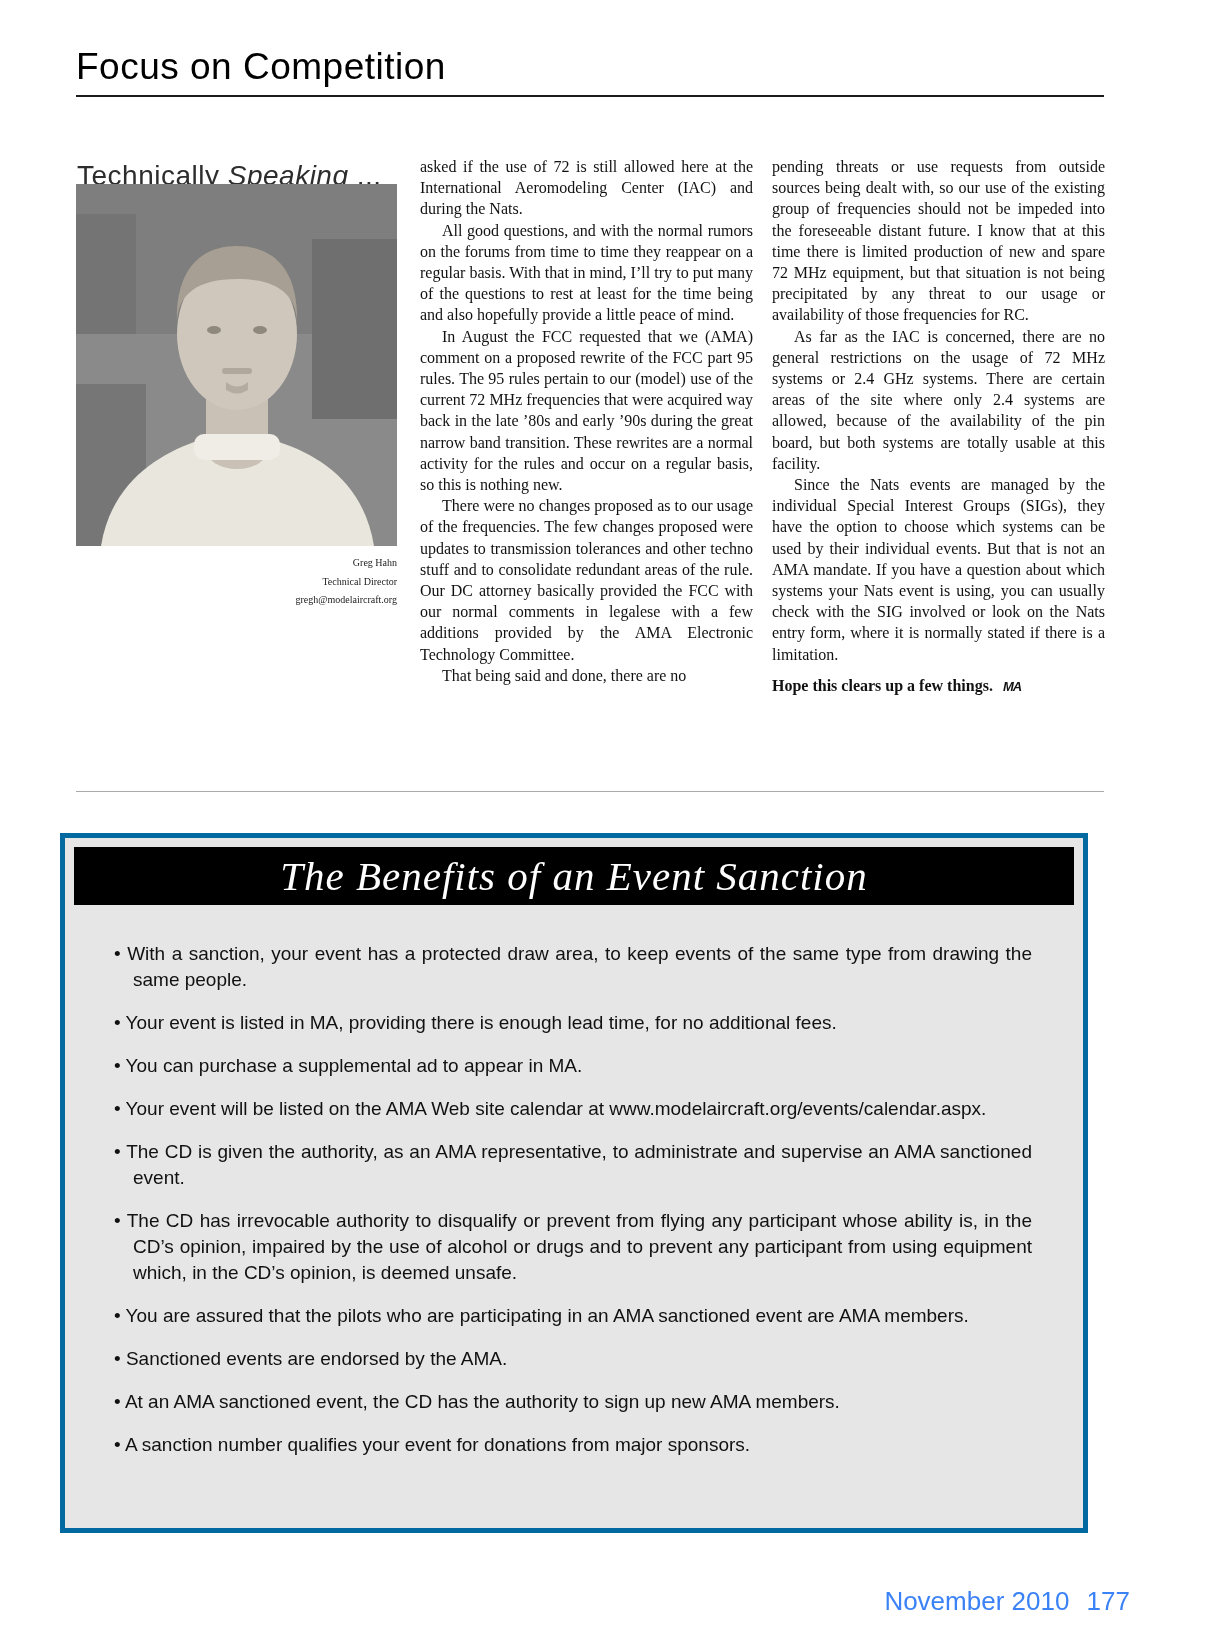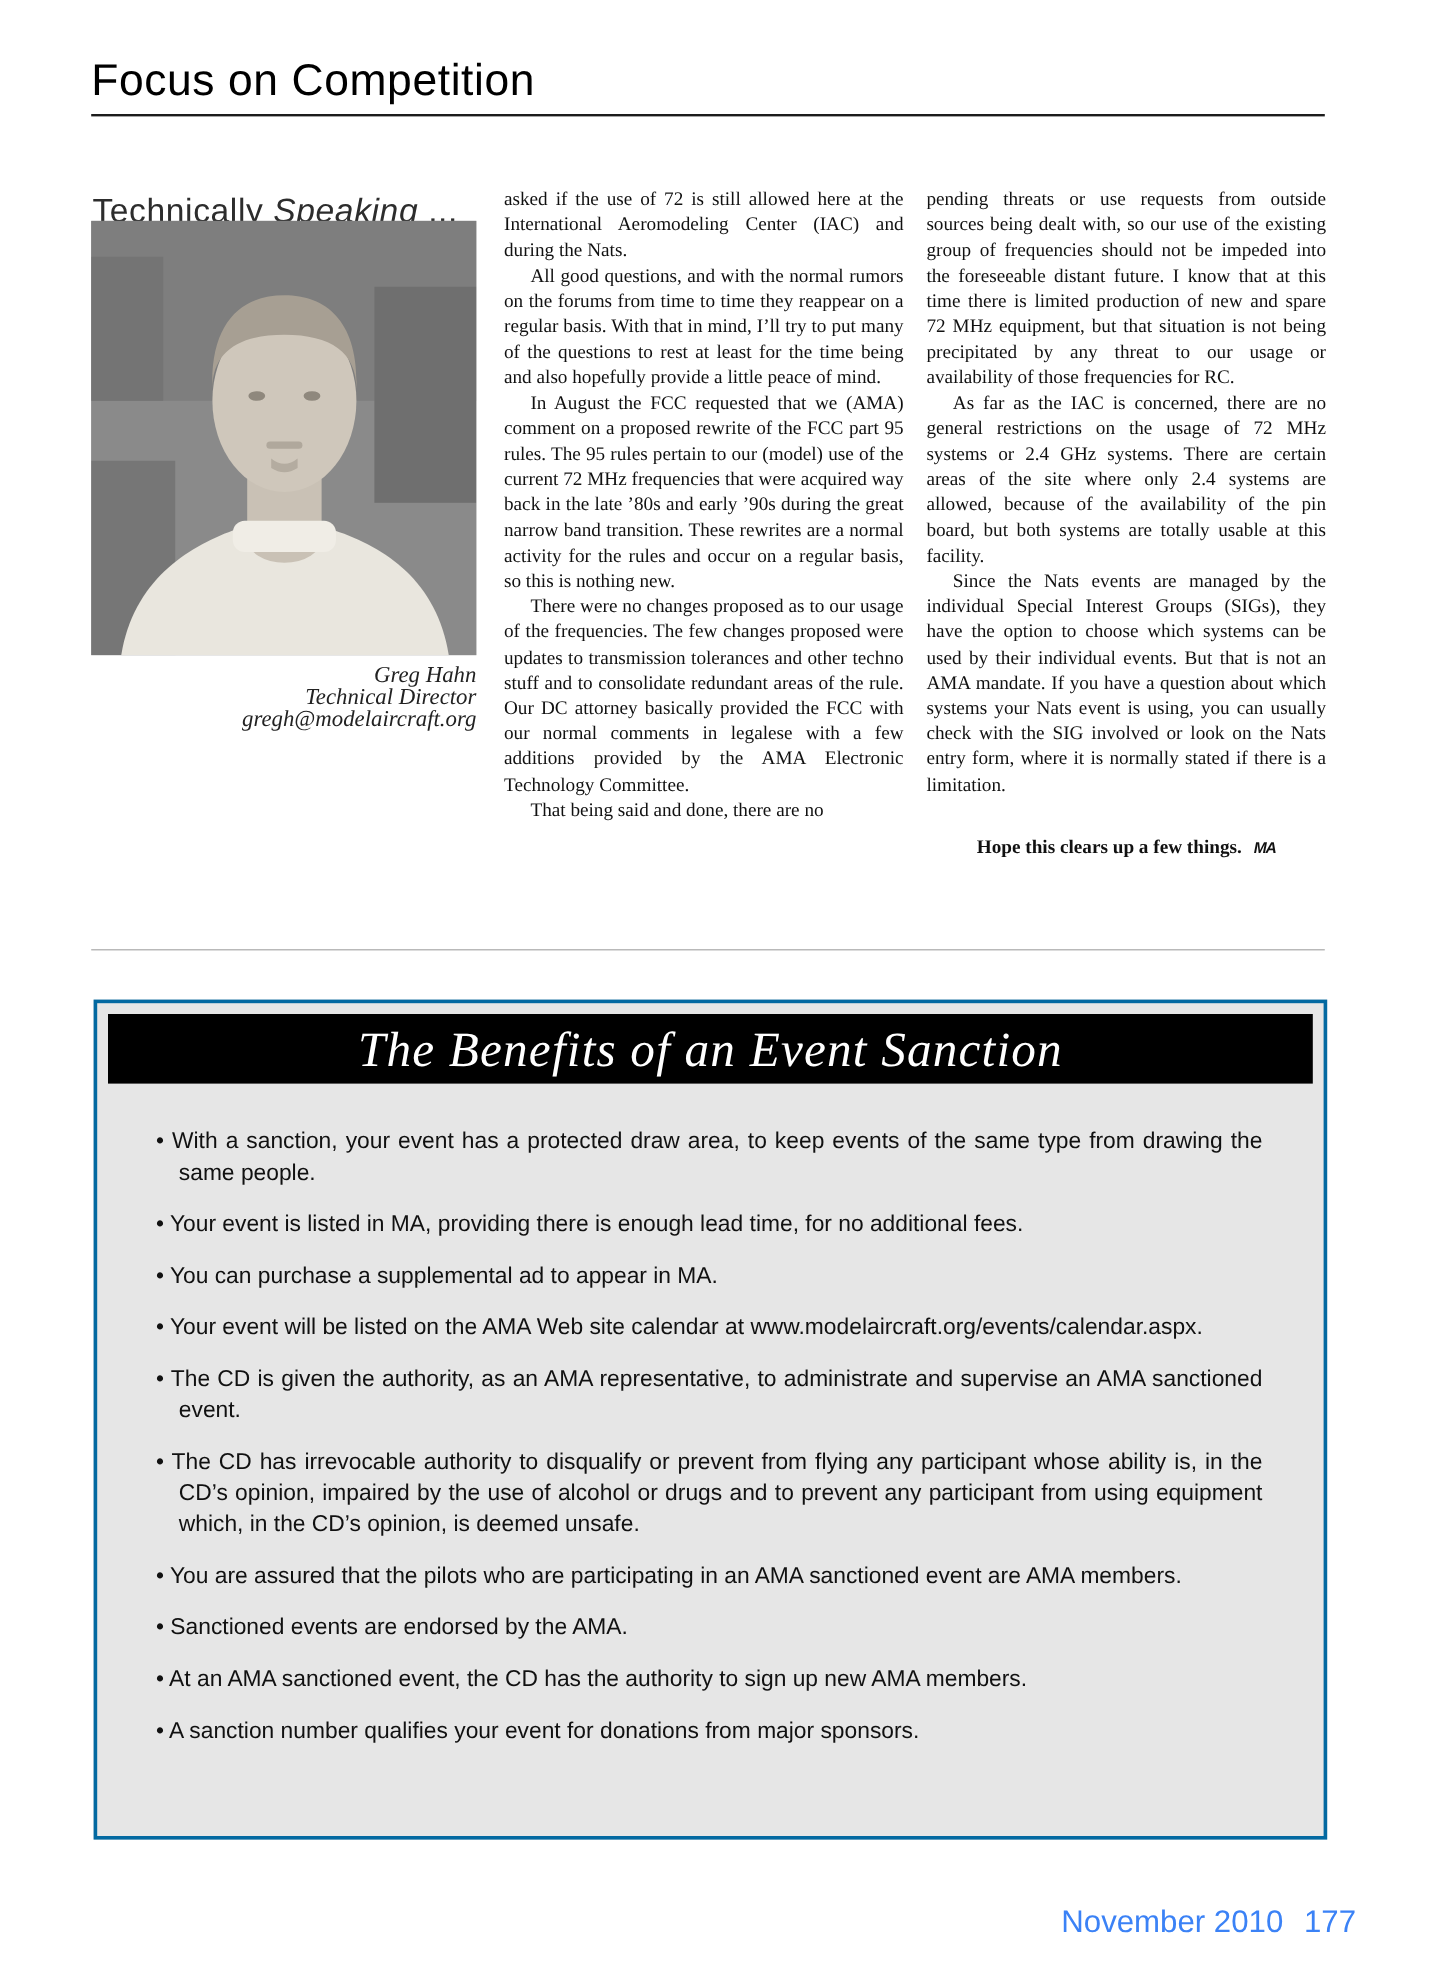--- a/index.html
+++ b/index.html
@@ -31,50 +31,50 @@
 
   
   .photo {
     position:absolute; left:76px; top:184px; width:321px; height:362px;
     background:#8a8a8a; overflow:hidden;
   }
 
   
   .caption {
     position:absolute; left:76px; top:554px; width:321px;
-    text-align:right; font-style:italic;
-    font-size:19px; line-height:18.5px; color:#222;
+    text-align:right; 
+    font-size:10px; line-height:18.5px; color:#222;
   }
 
   
   .col {
     position:absolute; width:333px;
     font-size:16px; line-height:21.2px; text-align:justify; color:#111;
   }
   .col p.indent { text-indent:22px; }
   .col-left  { left:76px;  top:643px; }
   .col-mid   { left:420px; top:156px; }
   .col-right { left:772px; top:156px; }
   .lead-in { font-weight:700; }
-  .closing { margin-top:31px; font-weight:700; text-align:center; }
+  .closing { margin-top:10px; font-weight:700; text-align:left; }
   .ma-logo {
     font-family:"Liberation Sans", sans-serif;
     font-style:italic; font-weight:700; font-size:13px; letter-spacing:-1px;
     margin-left:6px;
   }
 
   
   .divider {
     position:absolute; left:76px; top:791px; width:1028px; height:1px; background:#a9a9a9;
   }
 
   
   .sanction-box {
-    position:absolute; left:78px; top:833px; width:1028px; height:700px;
-    border:3px solid #0369a1; background:#e6e6e6; padding:9px;
+    position:absolute; left:60px; top:833px; width:1028px; height:700px;
+    border:5px solid #0369a1; background:#e6e6e6; padding:9px;
   }
   .sanction-header {
     background:#000; height:58px;
     display:flex; align-items:center; justify-content:center;
   }
   .sanction-title {
     color:#ffffff; font-family:"Liberation Serif", serif;
     font-style:italic; font-size:41px; letter-spacing:1px;
   }
   .sanction-list {

